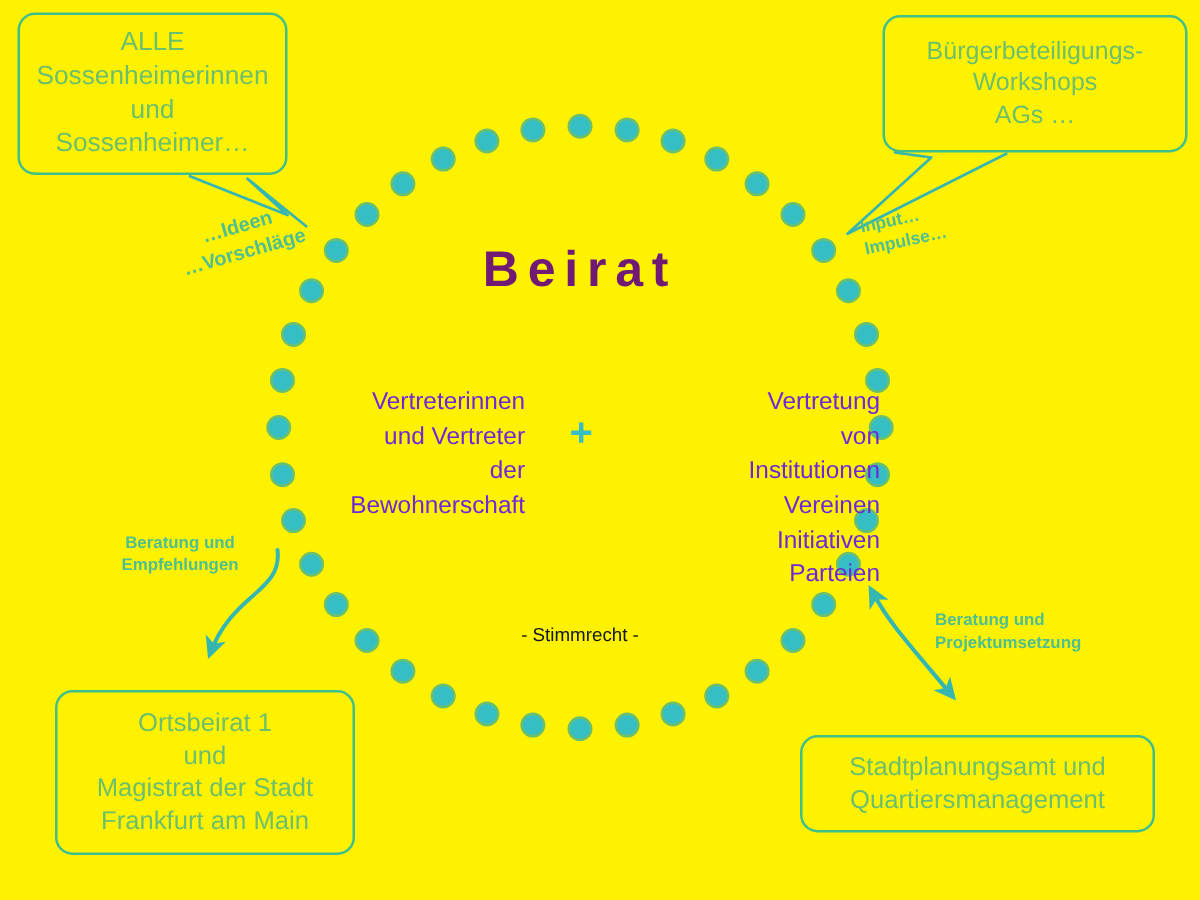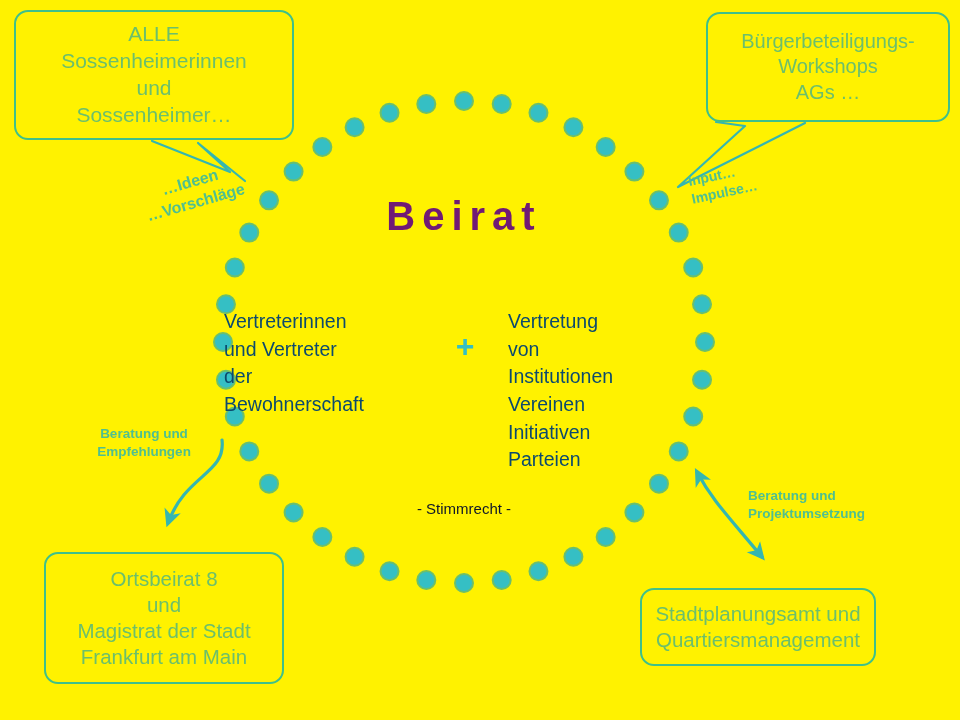--- a/index.html
+++ b/index.html
@@ -37,36 +37,36 @@
     line-height: 1.28;
   }
   .bubble-text {
     white-space: pre-line;
     display: block;
     width: 100%;
   }
 
   #bubble-residents {
     left: 14px; top: 10px;
-    width: 280px; height: 130px;
+    width: 216px; height: 130px;
     font-size: 21px;
   }
   #bubble-workshops {
     left: 706px; top: 12px;
     width: 244px; height: 110px;
     font-size: 20px;
   }
   #box-ortsbeirat {
     left: 44px; top: 552px;
     width: 240px; height: 132px;
     font-size: 20.5px;
   }
   #box-stadtplanungsamt {
     left: 640px; top: 588px;
-    width: 236px; height: 78px;
+    width: 284px; height: 78px;
     font-size: 20.5px;
   }
 
   
   #center-stack {
     position: absolute;
     left: 224px; top: 196px;
     width: 480px;
     text-align: center;
   }
@@ -81,22 +81,22 @@
   #columns {
     position: absolute;
     left: 224px; top: 308px;
     width: 480px;
     display: flex;
     justify-content: space-between;
     align-items: flex-start;
   }
   .col {
     width: 196px;
-    text-align: left;
-    color: #0c4a6e;
+    text-align: right;
+    color: #6d28d9;
     font-size: 19.5px;
     line-height: 1.42;
     white-space: pre-line;
   }
   #plus-sign {
     position: absolute;
     left: 449px; top: 330px;
     width: 32px;
     text-align: center;
     color: #35BFC4;
@@ -226,21 +226,21 @@
 Sossenheimer…</span>
   </div>
 
   <div class="bubble" id="bubble-workshops">
     <span class="bubble-text">Bürgerbeteiligungs-
 Workshops
 AGs …</span>
   </div>
 
   <div class="bubble" id="box-ortsbeirat">
-    <span class="bubble-text">Ortsbeirat 8
+    <span class="bubble-text">Ortsbeirat 1
 und
 Magistrat der Stadt
 Frankfurt am Main</span>
   </div>
 
   <div class="bubble" id="box-stadtplanungsamt">
     <span class="bubble-text">Stadtplanungsamt und
 Quartiersmanagement</span>
   </div>
 

